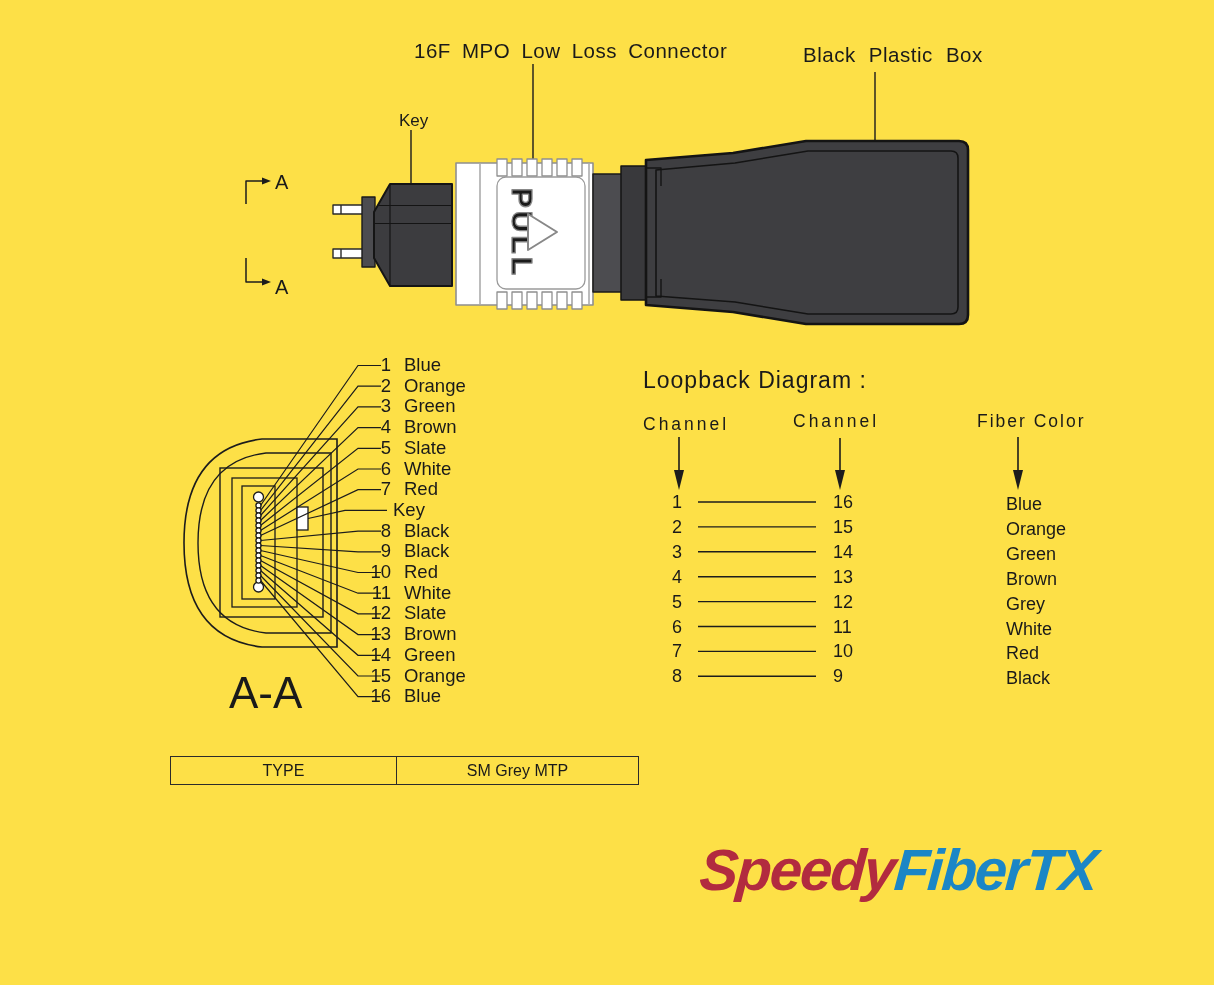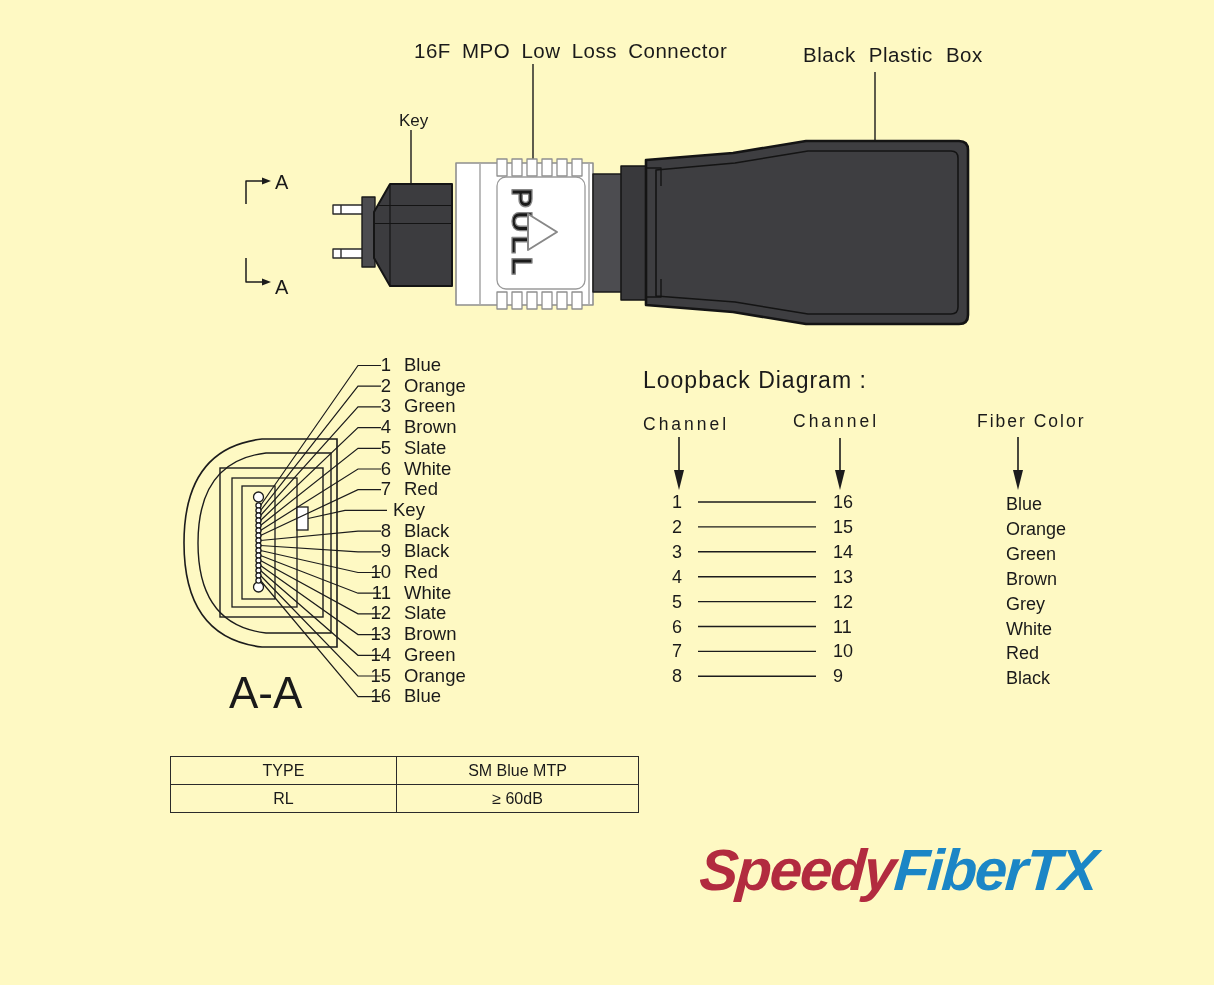--- a/index.html
+++ b/index.html
@@ -1,16 +1,16 @@
 <!DOCTYPE html>
 <html><head>
 <meta charset="utf-8">
 <style>
   html,body{margin:0;padding:0;background:#ffffff;}
-  .canvas{position:relative;width:1214px;height:985px;background:#fef9c3;overflow:hidden;
+  .canvas{position:relative;width:1214px;height:985px;background:#fde047;overflow:hidden;
           font-family:"Liberation Sans", sans-serif;color:#1a1a1a;}
   .layer{position:absolute;left:0;top:0;}
   svg text{fill:#1a1a1a;font-family:"Liberation Sans", sans-serif;}
   
   .perf{position:absolute;left:170px;top:756px;width:470px;}
   .perf-title{font-size:16px;color:#1a1a1a;margin:0 0 7px 2px;}
   .perf table{border-collapse:collapse;width:468px;table-layout:fixed;padding-left:12px;}
   .perf td{border:1.7px solid #2b2b2b;height:27px;text-align:center;
            font-size:16px;color:#1a1a1a;padding:0;}
   .perf col.c1{width:226px;} .perf col.c2{width:242px;}
@@ -219,25 +219,21 @@
 
   <div class="perf">
     <table>
       <colgroup>
           <col class="c1">
           <col class="c2">
         </colgroup>
       <tbody>
           <tr>
             <td>TYPE</td>
-            <td>SM Blue MTP</td>
-          </tr>
-      <tr>
-            <td>RL</td>
-            <td>≥ 60dB</td>
+            <td>SM Grey MTP</td>
           </tr>
     </tbody>
       </table>
   </div>
 
   <div class="logo">
     <span class="p1">Speedy</span><span class="p2">FiberTX</span>
   </div>
 
 </div>

